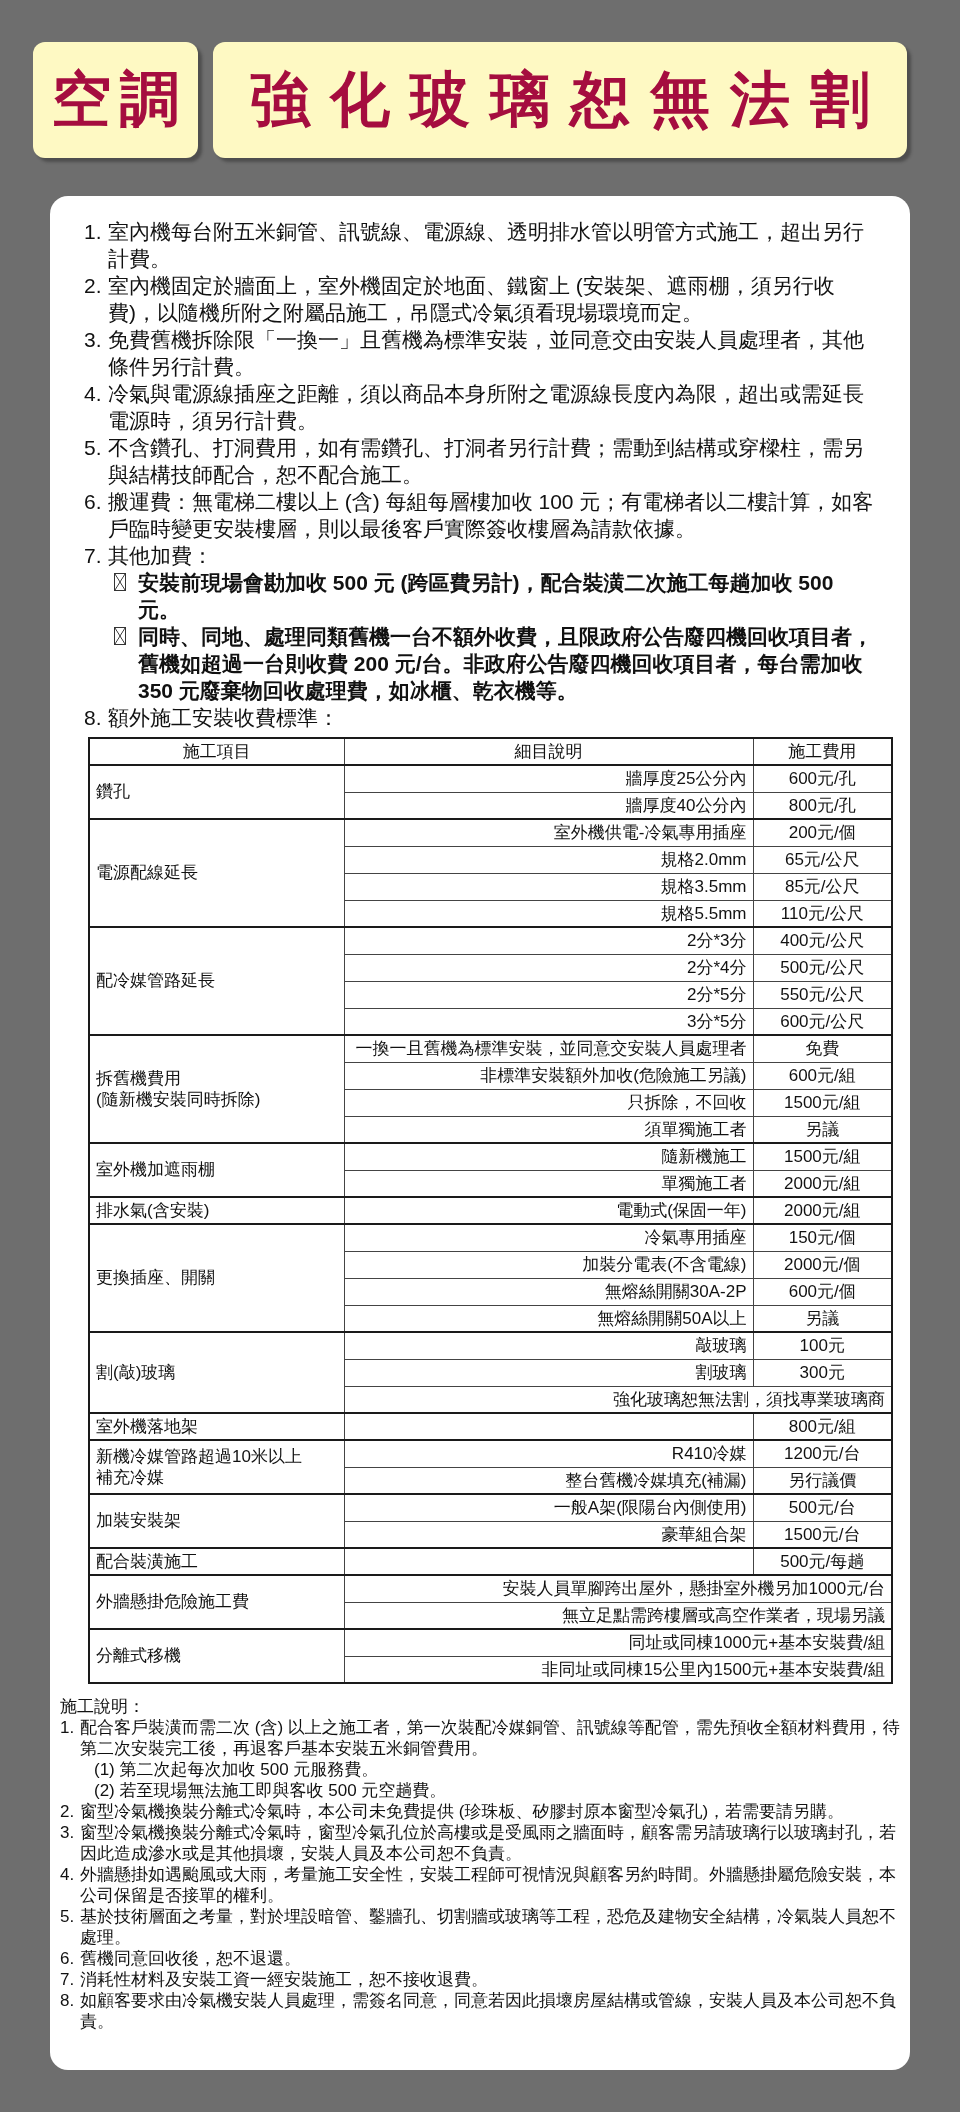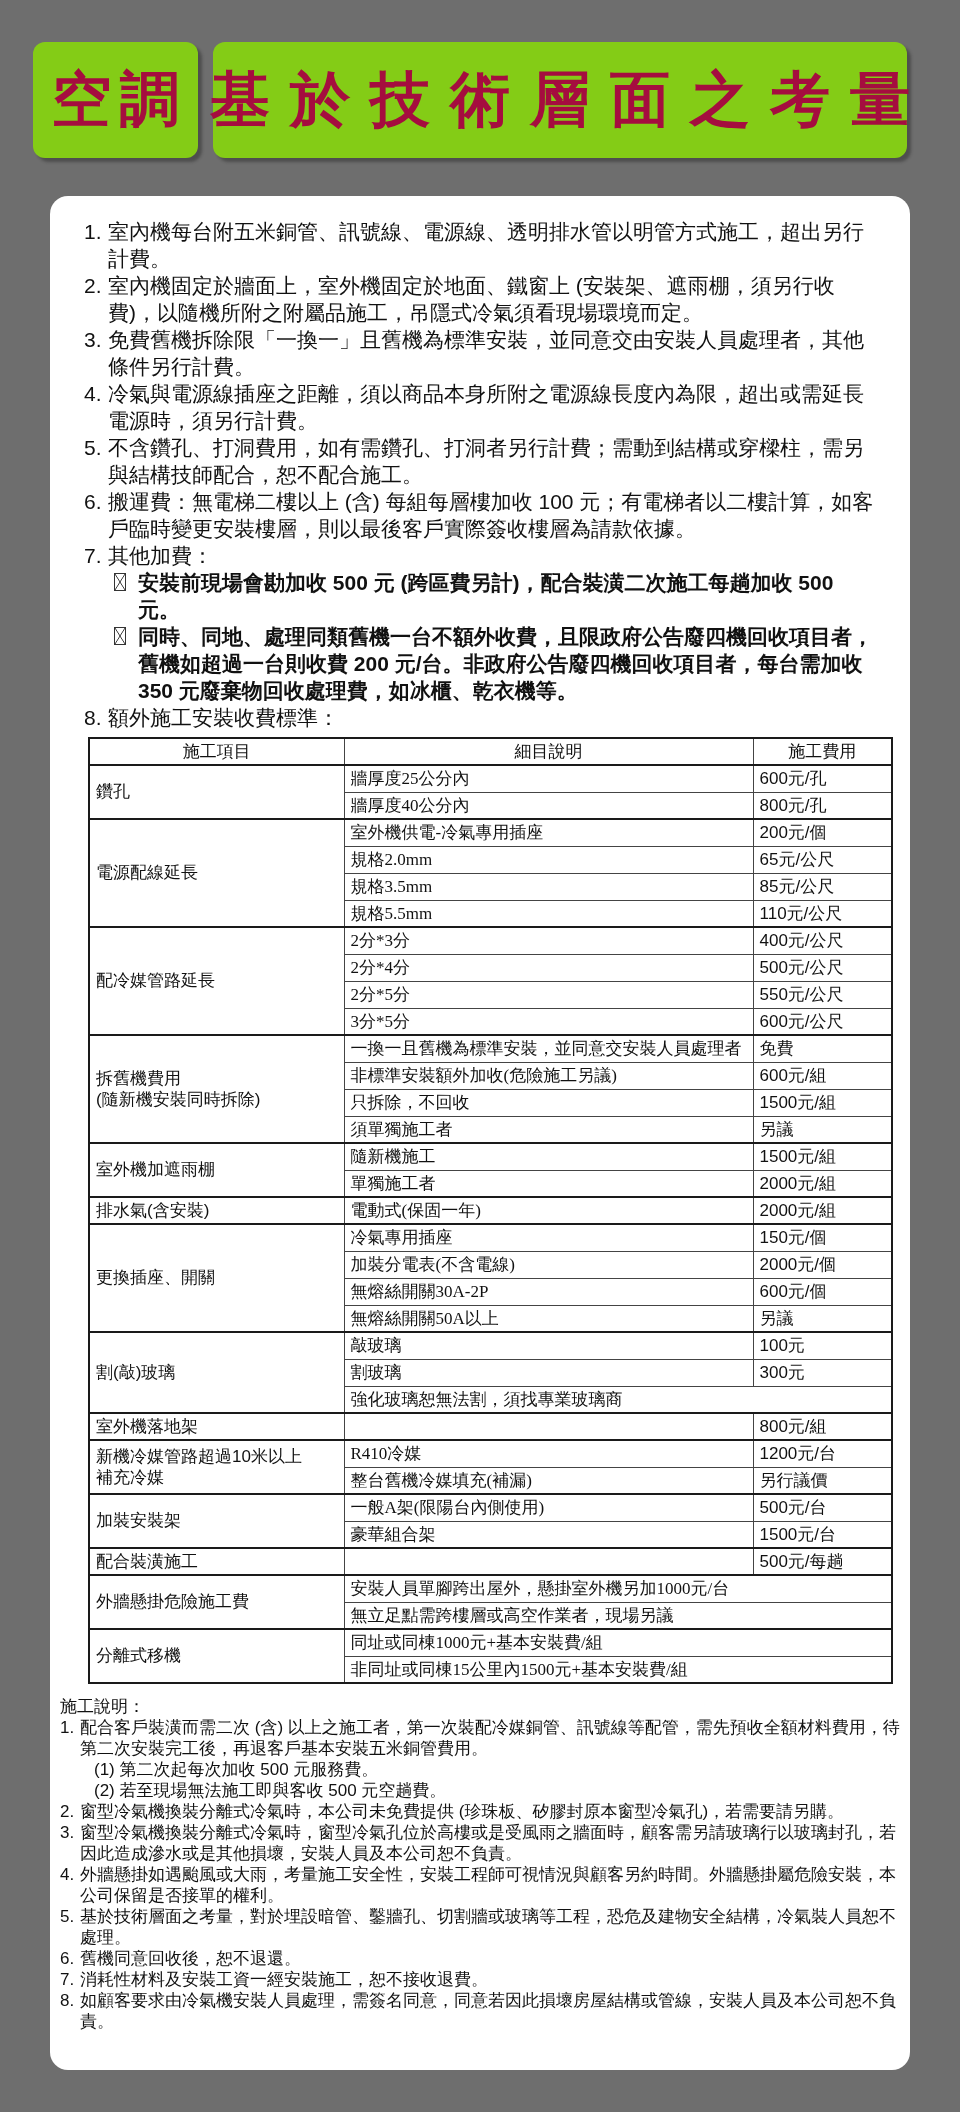--- a/index.html
+++ b/index.html
@@ -6,21 +6,21 @@
   body{
     width:960px;height:2112px;overflow:hidden;
     background:#6e6e6e;
     font-family:"Liberation Sans","DejaVu Sans",sans-serif;
     color:#111;
     -webkit-font-smoothing:antialiased;
   }
   
   .header{padding-top:42px;margin-left:33px;display:flex;gap:15px;align-items:stretch;}
   .hd-box{
-    background:#84cc16;border-radius:12px;height:116px;
+    background:#fef9c3;border-radius:12px;height:116px;
     display:flex;align-items:center;justify-content:center;
     box-shadow:4px 4px 3px rgba(40,40,40,0.45);
   }
   .hd-badge{width:165px;}
   .hd-title{width:694px;}
   .hd-text{
     font-family:"Liberation Serif","DejaVu Serif",serif;
     font-weight:bold;color:#a50d3f;font-size:60px;line-height:1;
     white-space:nowrap;
   }
@@ -52,39 +52,39 @@
   }
   table.fee col.c1{width:255px;} table.fee col.c3{width:139px;}
   table.fee th,table.fee td{
     border:1px solid #444;height:27px;padding:1px 6px;
     font-weight:normal;box-sizing:border-box;
   }
   table.fee{border:2px solid #1a1a1a;}
   table.fee thead th{text-align:center;border-bottom:2px solid #1a1a1a;}
   table.fee tbody{border-top:2px solid #1a1a1a;}
   td.item{text-align:left;vertical-align:middle;white-space:pre-line;line-height:1.25;}
-  td.detail{text-align:left;font-family:Liberation Serif, serif;}
-  td.fee-val{text-align:left;}
+  td.detail{text-align:right;}
+  td.fee-val{text-align:center;}
   
   .notes{margin:10px 0 0 0;font-size:17px;line-height:21px;margin-right:-22px;}
   .notes-title{margin-left:-20px;}
   .note{display:flex;align-items:flex-start;margin-left:-20px;}
   .note .num{flex:0 0 20px;}
   .note .body{flex:1;}
   .note-sub{margin-left:14px;}
 </style>
 </head>
 <body>
 
 <div class="header">
   <div class="hd-box hd-badge">
     <span class="hd-text">空調</span>
   </div>
   <div class="hd-box hd-title">
-    <span class="hd-text">基於技術層面之考量</span>
+    <span class="hd-text">強化玻璃恕無法割</span>
   </div>
 </div>
 
 <div class="panel">
   <div class="terms" id="terms-list">
       <div class="term">
         <span class="num">1.</span>
         <div class="body">
           <div class="txt">室內機每台附五米銅管、訊號線、電源線、透明排水管以明管方式施工，超出另行計費。</div>
         </div>

